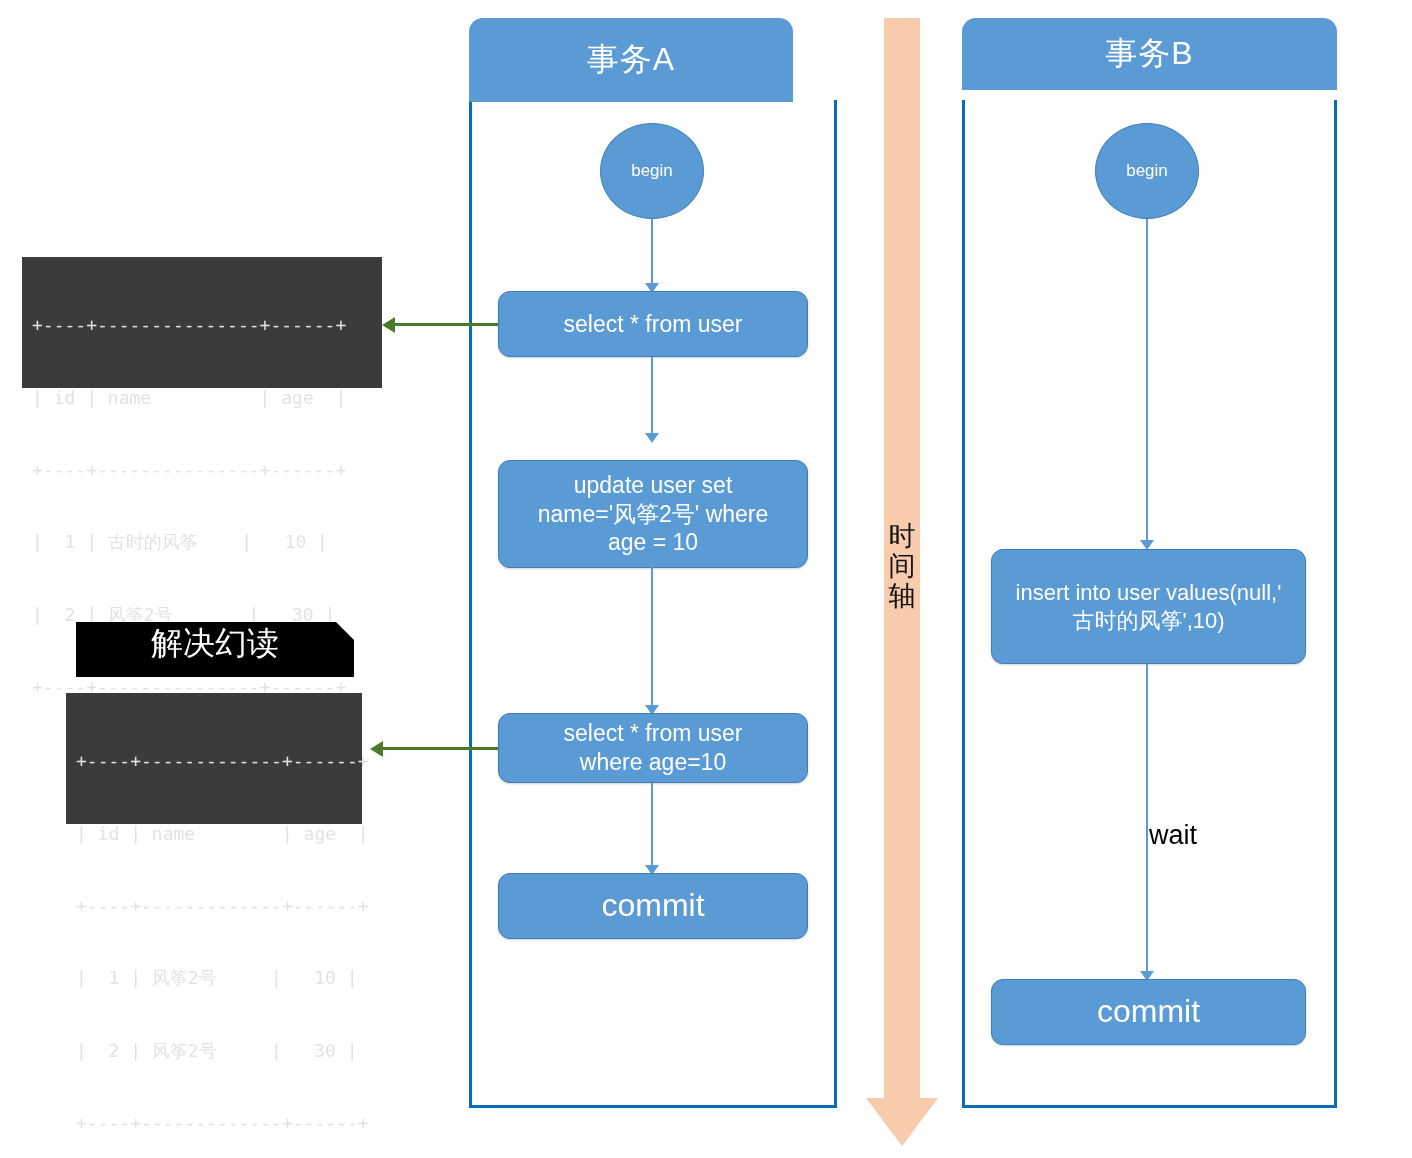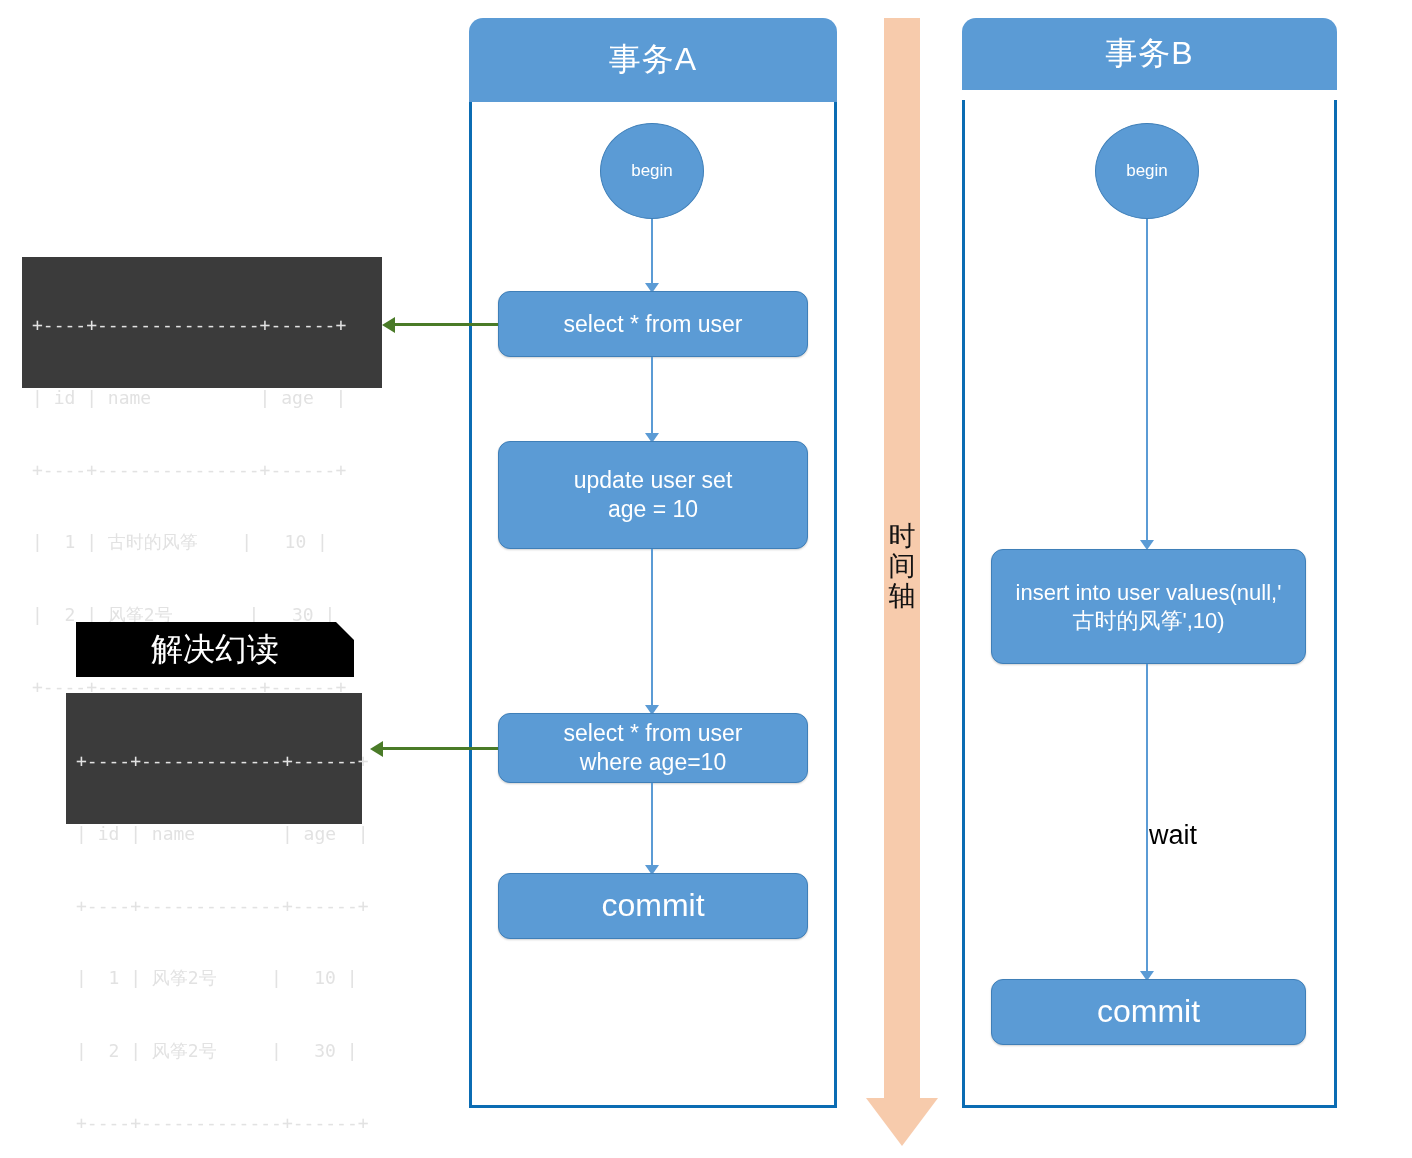--- a/index.html
+++ b/index.html
@@ -118,21 +118,21 @@
     white-space: pre;
     letter-spacing: 0px;
   }
   .console-line { display: block; }
 
   .banner {
     position: absolute;
     background: #000000;
     color: #ffffff;
     display: flex;
-    align-items: center;
+    align-items: flex-start;
     justify-content: center;
     font-family: "DejaVu Serif", "Liberation Serif", serif;
     font-size: 32px;
     -webkit-clip-path: polygon(0 0, calc(100% - 18px) 0, 100% 18px, 100% 100%, 0 100%);
     clip-path: polygon(0 0, calc(100% - 18px) 0, 100% 18px, 100% 100%, 0 100%);
     box-sizing: border-box;
   }
 
   
   .timeaxis-shaft {
@@ -162,38 +162,39 @@
     color: #000000;
     font-size: 27px;
   }
 </style>
 </head>
 <body>
 
 <div class="canvas">
 
   <div class="lane" style="left:469px; top:100px; width:368px; height:1008px;"></div>
-  <div class="lane-header" style="left:469px; top:18px; width:368px; height:84px;">
+  <div class="lane-header" style="left:469px; top:18px; width:324px; height:84px;">
     <span>事务A</span>
   </div>
 
   <div class="circle" style="left:600px; top:123px; width:104px; height:96px;">
     <span>begin</span>
   </div>
   <div class="conn" style="left:651px; top:219px; height:68px;"></div>
   <div class="conn-head" style="left:645px; top:283px;"></div>
 
   <div class="node" style="left:498px; top:291px; width:310px; height:66px;">
     <span>select * from user</span>
   </div>
   <div class="conn" style="left:651px; top:357px; height:80px;"></div>
   <div class="conn-head" style="left:645px; top:433px;"></div>
 
-  <div class="node" style="left:498px; top:441px; width:310px; height:108px; flex-direction:column;">
+  <div class="node" style="left:498px; top:460px; width:310px; height:108px; flex-direction:column;">
     <span>update user set</span>
+    <span>name='风筝2号' where</span>
     <span>age = 10</span>
   </div>
   <div class="conn" style="left:651px; top:549px; height:160px;"></div>
   <div class="conn-head" style="left:645px; top:705px;"></div>
 
   <div class="node" style="left:498px; top:713px; width:310px; height:70px; flex-direction:column;">
     <span>select * from user</span>
     <span>where age=10</span>
   </div>
   <div class="conn" style="left:651px; top:783px; height:86px;"></div>

